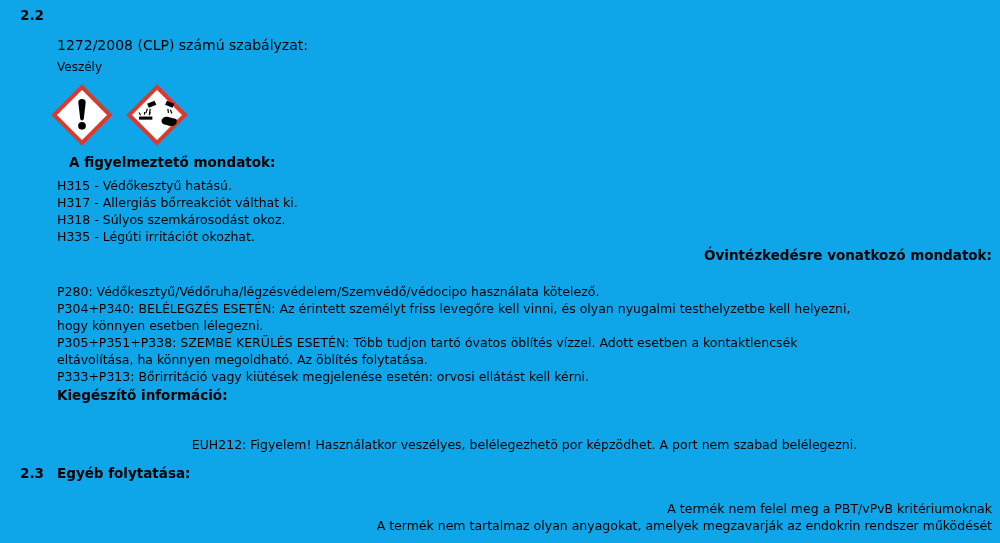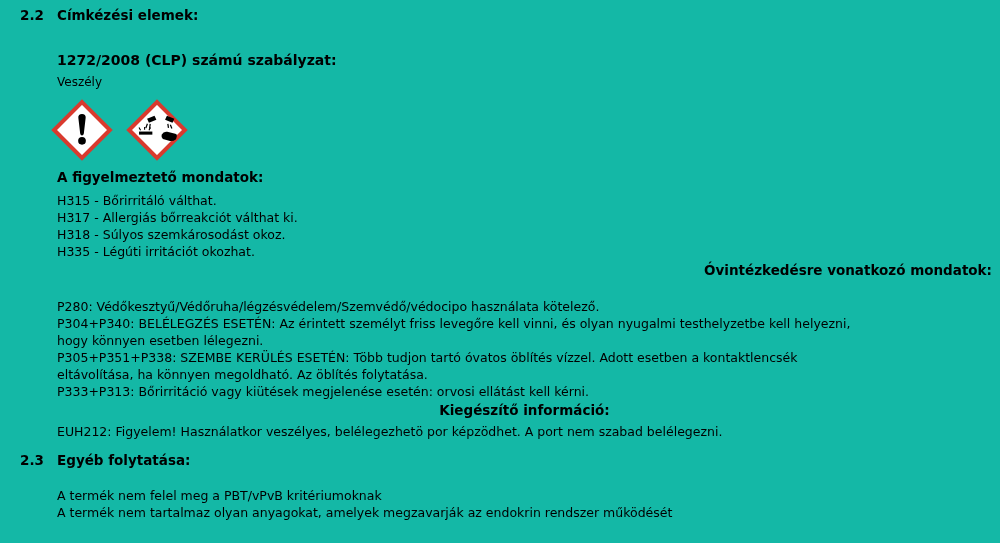--- a/index.html
+++ b/index.html
@@ -1,50 +1,49 @@
 <!DOCTYPE html>
 <html lang="hu"><head>
 <meta charset="utf-8">
 <style>
   * { margin:0; padding:0; box-sizing:border-box; }
   html,body { background:#ffffff; }
   .page {
     position:relative;
     width:1000px; height:543px;
-    background:#14b8a6; color:#000000;
+    background:#0ea5e9; color:#000000;
     font-family:"DejaVu Sans","Liberation Sans",sans-serif;
     font-size:12.5px; line-height:17px;
     padding-top:7px; overflow:hidden;
   }
   .sec-row { display:flex; font-weight:bold; font-size:13.5px; line-height:16px; }
   .sec-num { width:37px; margin-left:20px; flex:none; }
   .content { margin-left:57px; padding-right:8px; }
-  .clp-heading { font-weight:bold; font-size:14px; line-height:18px; margin-top:28px; }
+  .clp-heading { font-weight:normal; font-size:14px; line-height:18px; margin-top:13px; }
   .signal-word { font-weight:normal; font-size:12px; line-height:15px; margin-top:6px; }
   .picto-row { display:flex; gap:13px; margin-top:9px; margin-left:-6px; }
   .picto { width:62px; height:62px; display:block; }
   .subhead { font-weight:bold; font-size:13.5px; line-height:18px; }
-  .hazard-head { margin-top:7px; }
+  .hazard-head { margin-top:7px;margin-left:12px; }
   .hazard-lines { margin-top:6px; }
   .prec-head { margin-top:1px;text-align:right; }
   .prec-lines { margin-top:19px; }
-  .supp-head { margin-top:1px;text-align:center; }
-  .supp-text { margin-top:4px; }
+  .supp-head { margin-top:1px; }
+  .supp-text { margin-top:32px;text-align:center; }
   .sec23 { margin-top:12px;align-items:center; }
-  .other-lines { margin-top:19px; }
+  .other-lines { margin-top:19px;text-align:right; }
   .line { white-space:nowrap; }
 </style>
 </head>
 <body>
 
 <div class="page">
 
   <div class="sec-row">
     <span class="sec-num">2.2</span>
-    <span>Címkézési elemek:</span>
   </div>
 
   <div class="content">
 
     <div class="clp-heading">1272/2008 (CLP) számú szabályzat:</div>
 
     <div class="signal-word">Veszély</div>
 
     <div class="picto-row">
       <svg class="picto" viewBox="0 0 100 100" aria-hidden="true">
@@ -61,21 +60,21 @@
         <path d="M23.5 50.5 l-2.5 -4.5 M30 49.5 l0 -4.5 M37 50.5 l2.5 -4.5" stroke="#000000" stroke-width="1.8" fill="none"></path>
 
         <path d="M66 27 L78 32 L75 38.5 L63 33.5 Z" fill="#000000"></path>
         <path d="M67.5 40 l1 6.5 M71.5 41.5 l2.5 6" stroke="#000000" stroke-width="2" fill="none"></path>
         <path d="M57.5 57.5 q3 -5.5 9 -4.5 l13 3 q3.2 1 2.6 3.6 l-1.4 5.2 q-5.2 4 -11.2 2.6 L59.5 64.5 q-3 -3 -2 -7 z" fill="#000000"></path>
       </svg>
     </div>
 
     <div class="subhead hazard-head">A figyelmeztető mondatok:</div>
     <div class="hazard-lines">
-      <div class="line">H315 - Bőrirritáló válthat.</div>
+      <div class="line">H315 - Védőkesztyű hatású.</div>
       <div class="line">H317 - Allergiás bőrreakciót válthat ki.</div>
       <div class="line">H318 - Súlyos szemkárosodást okoz.</div>
       <div class="line">H335 - Légúti irritációt okozhat.</div>
     </div>
 
     <div class="subhead prec-head">Óvintézkedésre vonatkozó mondatok:</div>
     <div class="prec-lines">
       <div class="line">P280: Védőkesztyű/Védőruha/légzésvédelem/Szemvédő/védocipo használata kötelező.</div>
       <div class="line">P304+P340: BELÉLEGZÉS ESETÉN: Az érintett személyt friss levegőre kell vinni, és olyan nyugalmi testhelyzetbe kell helyezni,</div>
       <div class="line">hogy könnyen esetben lélegezni.</div>

